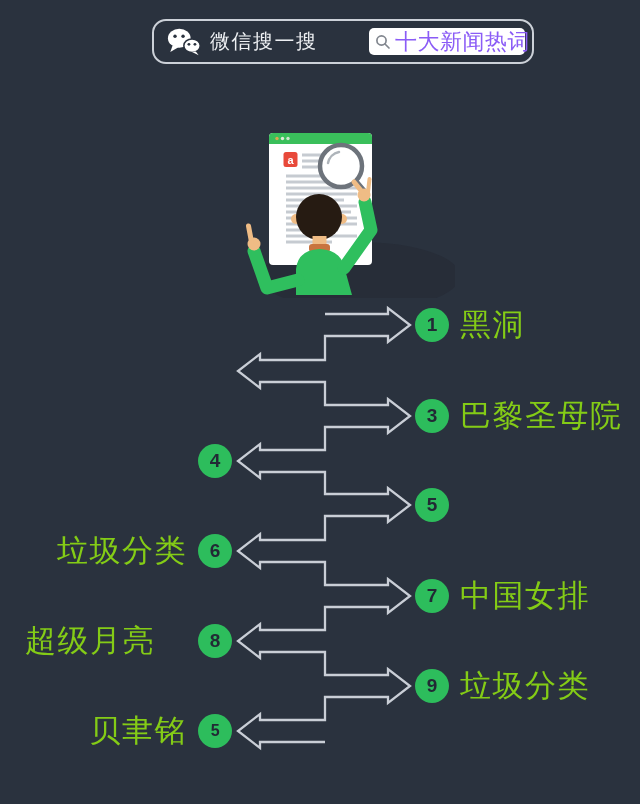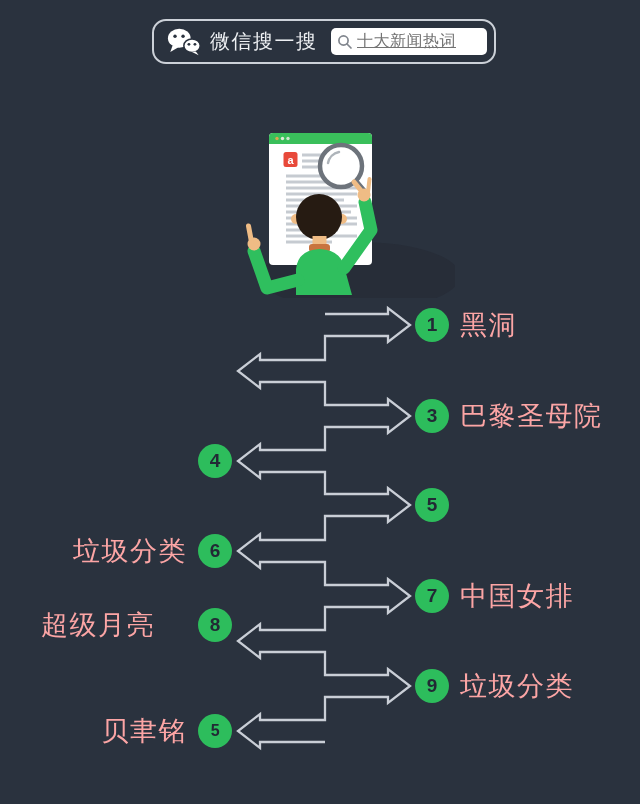--- a/index.html
+++ b/index.html
@@ -1,42 +1,42 @@
 <!DOCTYPE html>
 <html><head>
 <meta charset="utf-8">
 <style>
   html,body{margin:0;padding:0;background:#2a323e;}
   body{width:640px;height:804px;font-family:"Liberation Sans","DejaVu Sans",sans-serif;}
   .canvas{position:relative;width:640px;height:804px;background:#2a323e;overflow:hidden;}
 
   
-  .header-pill{position:absolute;left:152px;top:19px;width:344px;height:45px;box-sizing:border-box;
+  .header-pill{position:absolute;left:152px;top:19px;width:382px;height:45px;box-sizing:border-box;
     border:2px solid #ccd1d8;border-radius:14px;display:flex;align-items:center;
     padding:0 7px 0 13px;gap:9px;}
   .wechat-icon{flex:0 0 auto;width:34px;height:29px;}
   .wechat-label{color:#eef0f3;font-size:20px;letter-spacing:1.5px;white-space:nowrap;}
   .search-box{margin-left:auto;width:156px;height:27px;background:#ffffff;border-radius:5px;
     display:flex;align-items:center;box-sizing:border-box;padding:0 4px 0 6px;gap:4px;}
   .search-glyph{flex:0 0 auto;width:16px;height:16px;}
-  .search-text{color:#737373;font-size:16px;font-weight:500;letter-spacing:.5px;white-space:nowrap;text-decoration:underline;}
+  .search-text{color:#8b5cf6;font-size:22px;font-weight:500;letter-spacing:.5px;white-space:nowrap;}
 
   
   .arrows,.illu{position:absolute;pointer-events:none;}
   .arrows{left:0;top:0;}
   .illu{left:240px;top:118px;}
 
   
   .item{position:absolute;display:flex;align-items:center;gap:11px;transform:translateY(-50%);}
   .item.right{left:415px;}
   .item.left{right:408px;}
   .badge{flex:0 0 auto;width:34px;height:34px;border-radius:50%;background:#2dbd5c;color:#222a35;
     font-weight:bold;font-size:19px;display:flex;align-items:center;justify-content:center;}
   .item:last-child .badge{font-size:16px;letter-spacing:-.5px;}
-  .label{color:#fca5a5;font-size:27px;letter-spacing:1.5px;white-space:nowrap;}
+  .label{color:#84cc16;font-size:31px;letter-spacing:1.5px;white-space:nowrap;}
 </style>
 </head>
 <body>
 
 <div class="canvas">
 
   <div class="header-pill">
     <svg class="wechat-icon" viewBox="0 0 36 30">
       <ellipse cx="13" cy="11.5" rx="12" ry="10" fill="#ffffff"></ellipse>
       <polygon points="6,19 3.5,26 13,20.5" fill="#ffffff"></polygon>
@@ -132,21 +132,21 @@
     <span class="badge">5</span>
   </div>
   <div class="item left" style="top: 551px;">
     <span class="label">垃圾分类</span>
     <span class="badge">6</span>
   </div>
   <div class="item right" style="top: 596px;">
     <span class="badge">7</span>
     <span class="label">中国女排</span>
   </div>
-  <div class="item left" style="top: 625px; gap: 43px;">
+  <div class="item left" style="top: 641px; gap: 43px;">
     <span class="label">超级月亮</span>
     <span class="badge">8</span>
   </div>
   <div class="item right" style="top: 686px;">
     <span class="badge">9</span>
     <span class="label">垃圾分类</span>
   </div>
   <div class="item left" style="top: 731px;">
     <span class="label">贝聿铭</span>
     <span class="badge">5</span>

